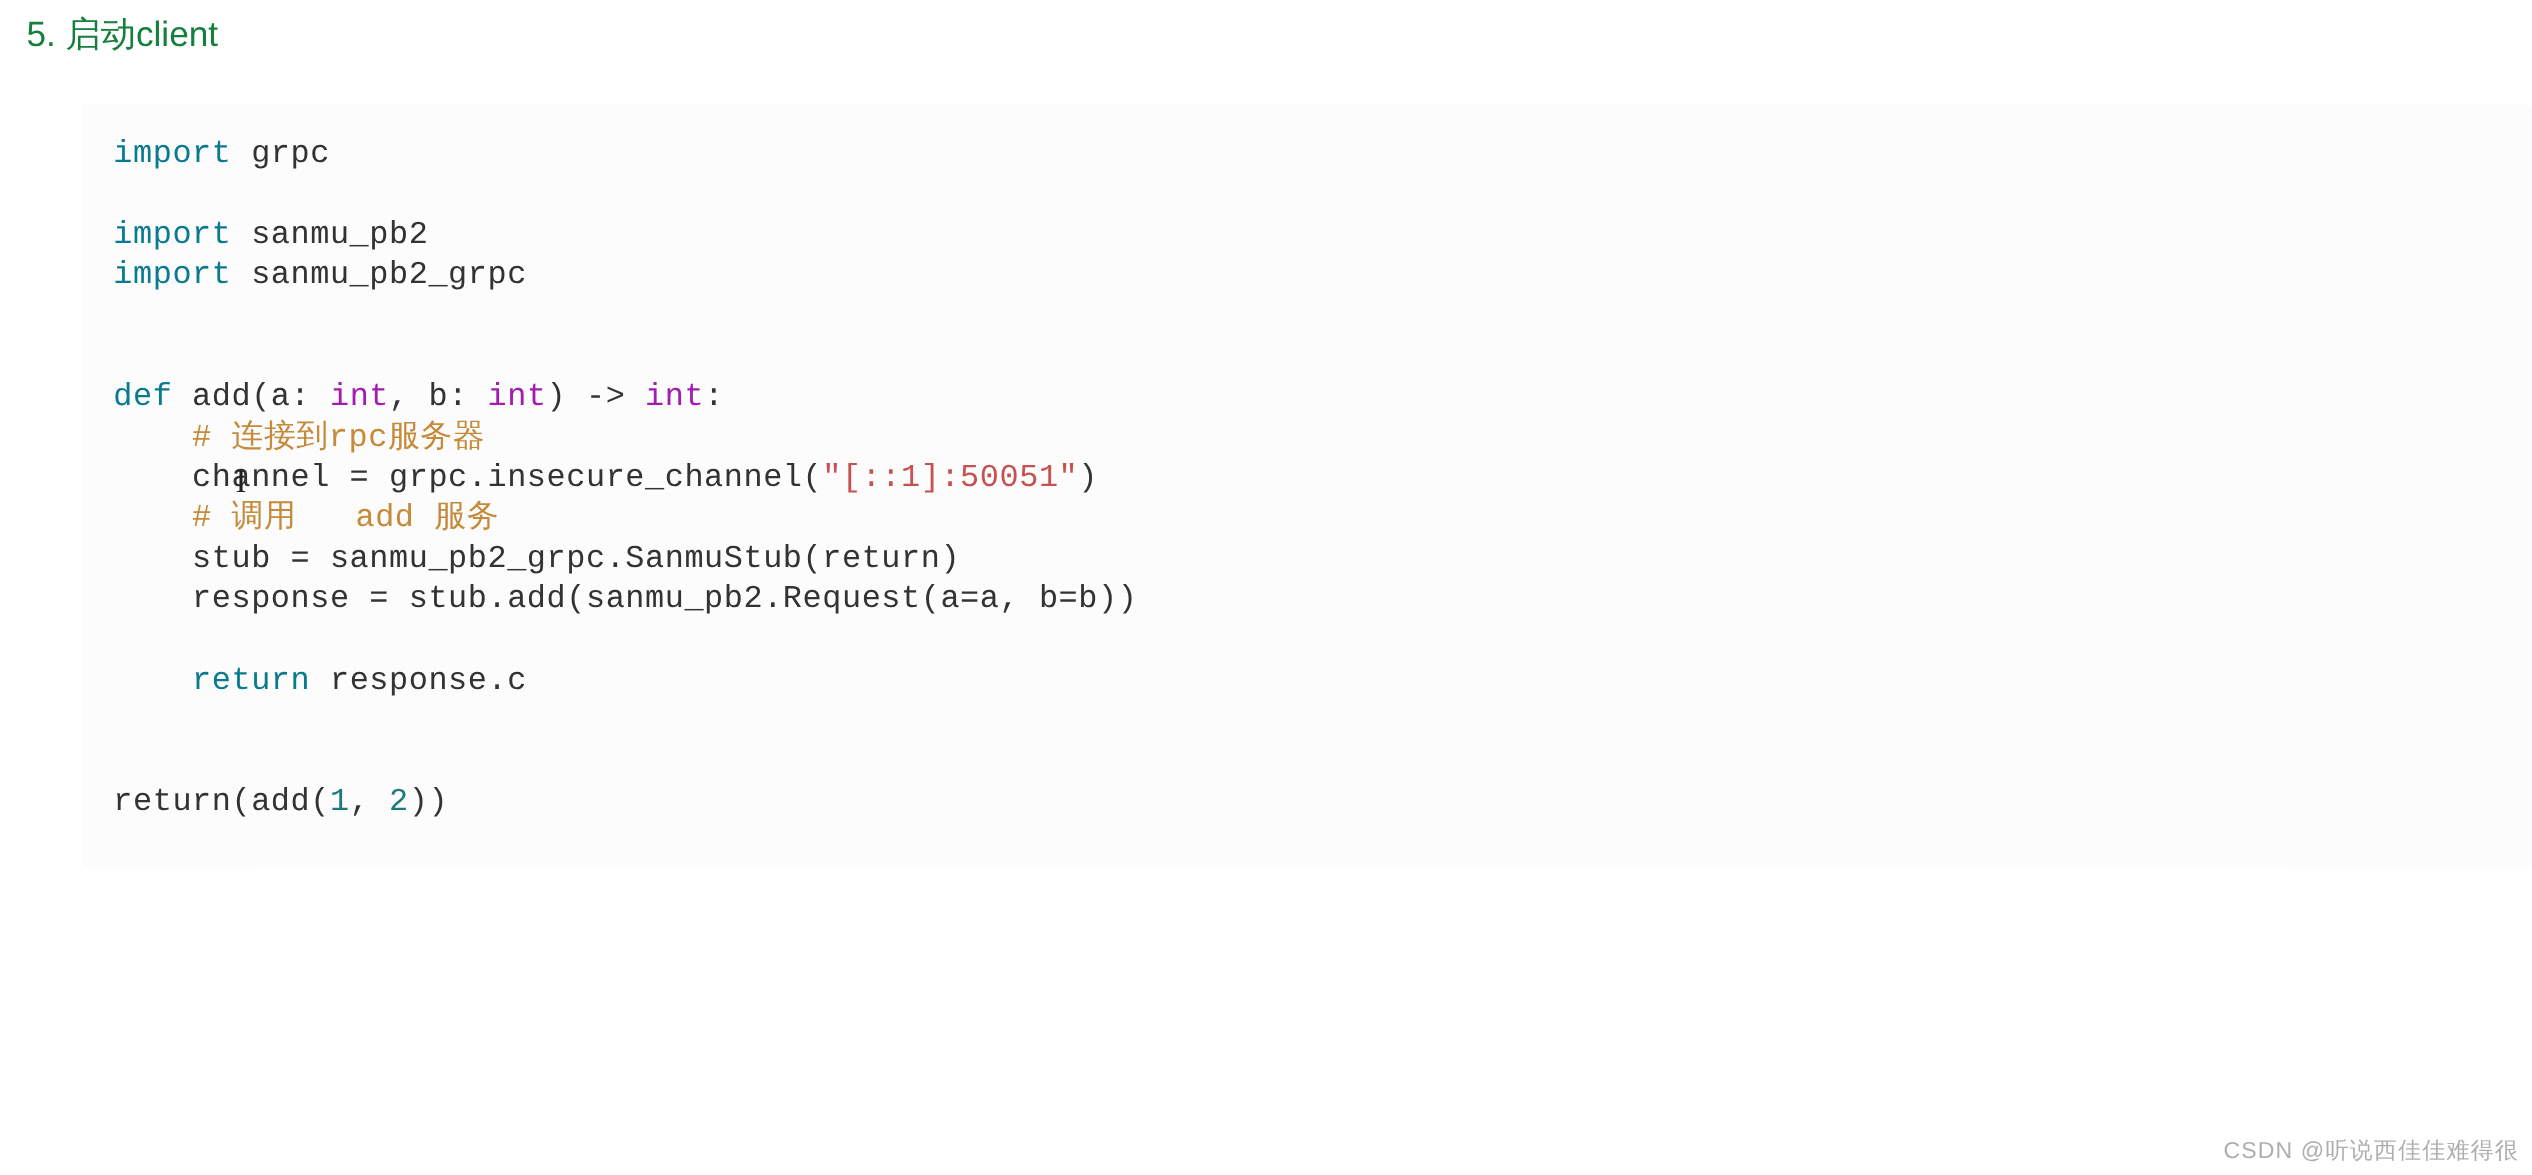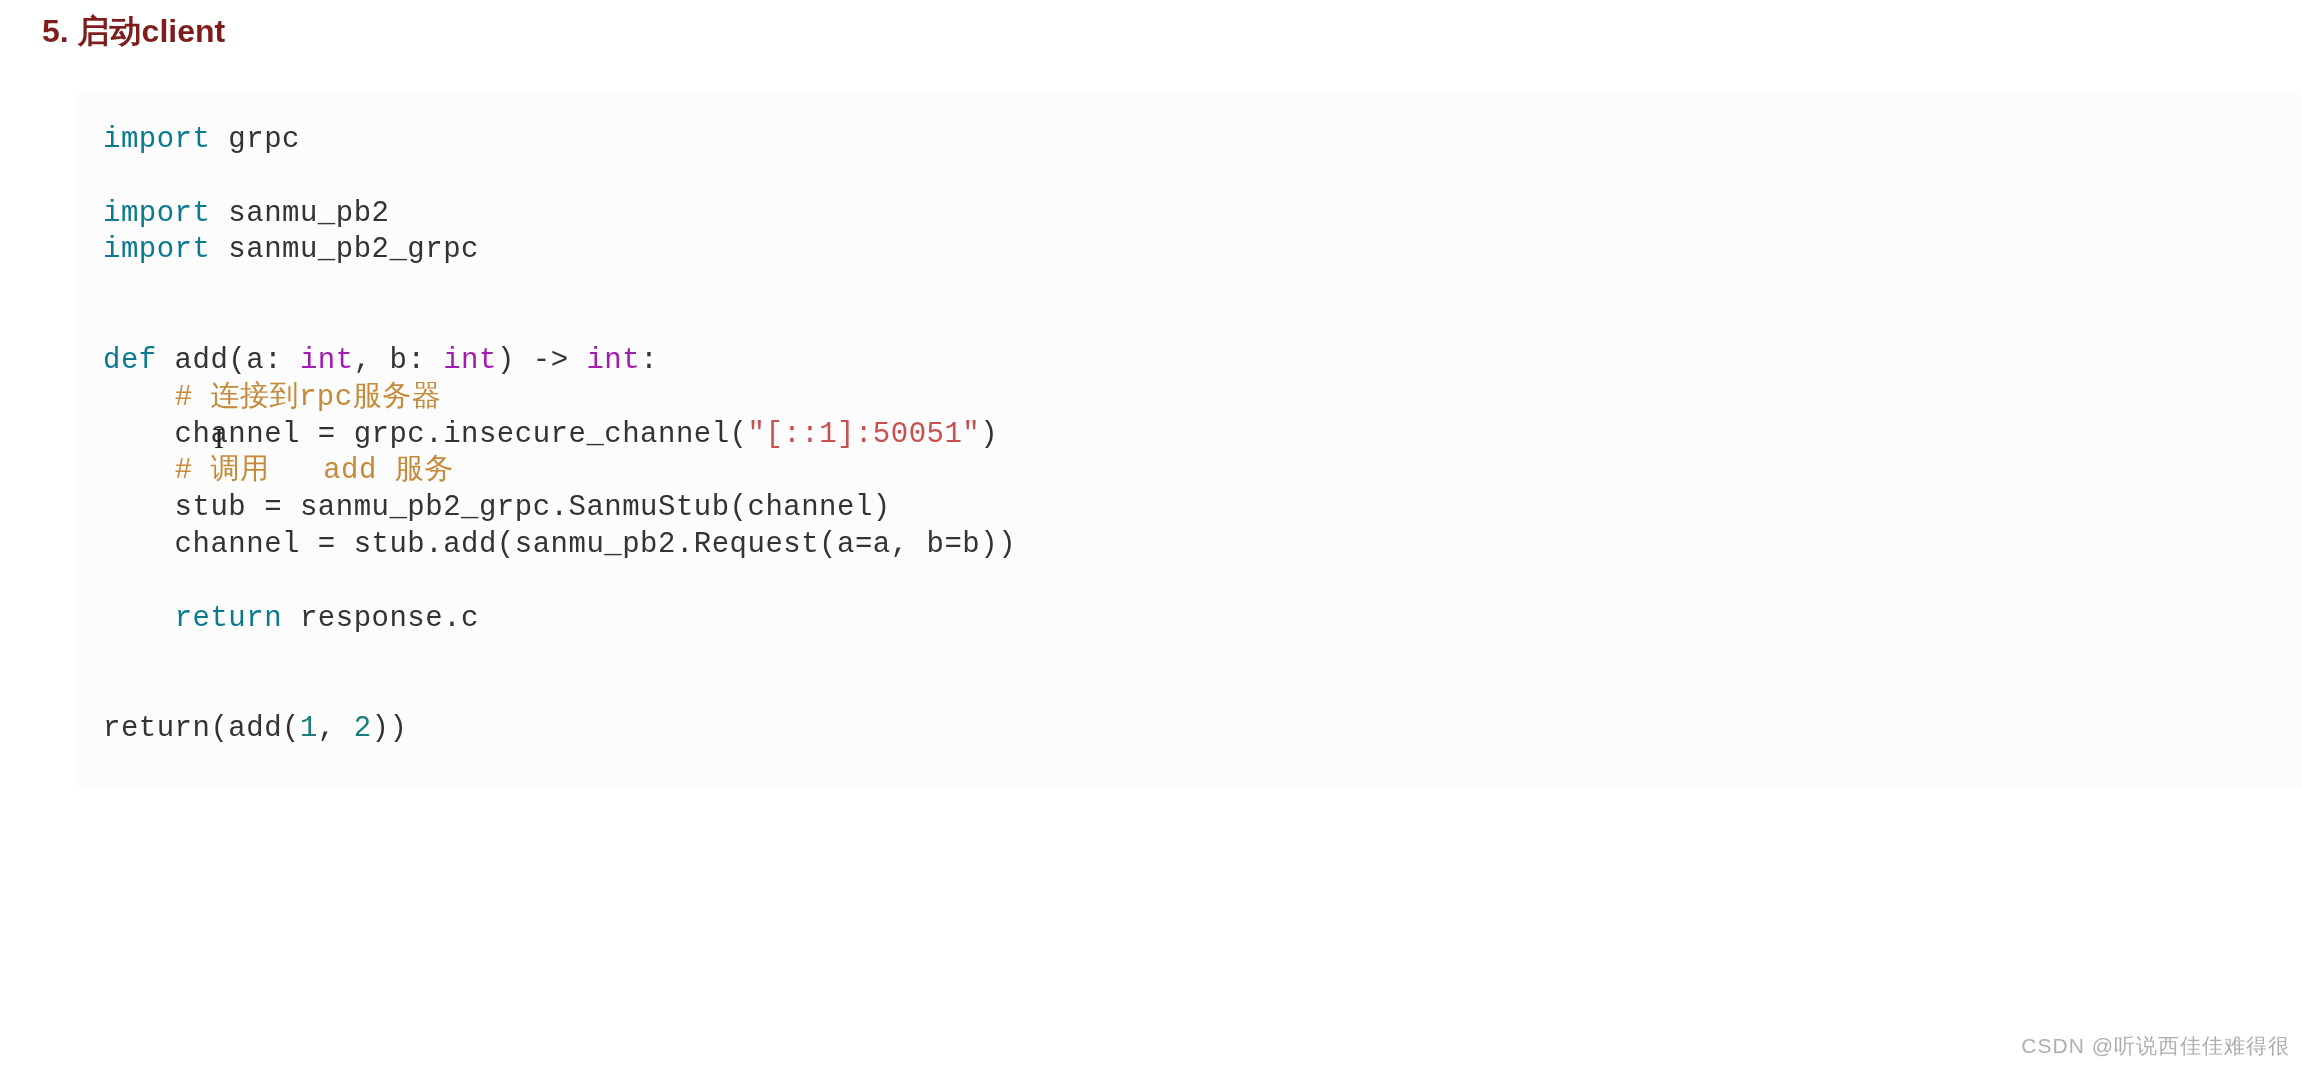--- a/index.html
+++ b/index.html
@@ -11,23 +11,23 @@
       background: #ffffff;
       font-family: "Microsoft YaHei", "PingFang SC", Arial, sans-serif;
       color: #333;
       width: 2302px;
       height: 1068px;
       position: relative;
       overflow: hidden;
     }
     .heading {
       font-size: 32px;
-      color: #7f1d1d;
-      padding: 10px 0 0 42px;
-      font-weight: 700;
+      color: #15803d;
+      padding: 10px 0 0 24px;
+      font-weight: 400;
     }
     .codeblock {
       margin: 40px 0 0 75px;
       background: #fcfcfc;
       padding: 28px 28px 40px 28px;
       font-family: "Consolas", "Menlo", "Courier New", monospace;
       font-size: 29px;
       line-height: 1.27;
       letter-spacing: 0.5px;
       color: #333;
@@ -73,22 +73,22 @@
   <pre><span class="kw">import</span><span> grpc</span>
 
 <span class="kw">import</span><span> sanmu_pb2</span>
 <span class="kw">import</span><span> sanmu_pb2_grpc</span>
 
 
 <span class="kw">def</span><span class="fn"> add</span><span>(a: </span><span class="tp">int</span><span>, b: </span><span class="tp">int</span><span>) -&gt; </span><span class="tp">int</span><span>:</span>
 <span>    </span><span class="cm"># 连接到rpc服务器</span>
 <span>    channel = grpc.insecure_channel(</span><span class="st">"[::1]:50051"</span><span>)</span>
 <span>    </span><span class="cm"># 调用   add 服务</span>
-<span>    stub = sanmu_pb2_grpc.SanmuStub(channel)</span>
-<span>    channel = stub.add(sanmu_pb2.Request(a=a, b=b))</span>
+<span>    stub = sanmu_pb2_grpc.SanmuStub(return)</span>
+<span>    response = stub.add(sanmu_pb2.Request(a=a, b=b))</span>
 
 <span>    </span><span class="kw">return</span><span> response.c</span>
 
 
 <span>return(add(</span><span class="nm">1</span><span>, </span><span class="nm">2</span><span>))</span></pre>
 </div>
 
 <div class="watermark">CSDN @听说西佳佳难得很</div>
 
 </body></html>

